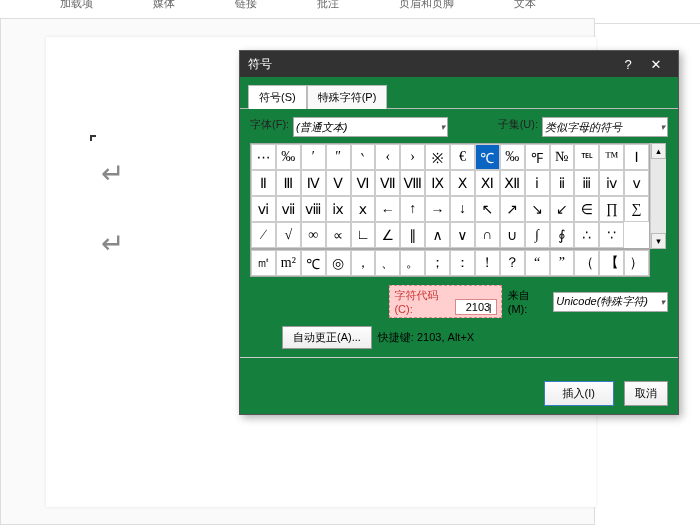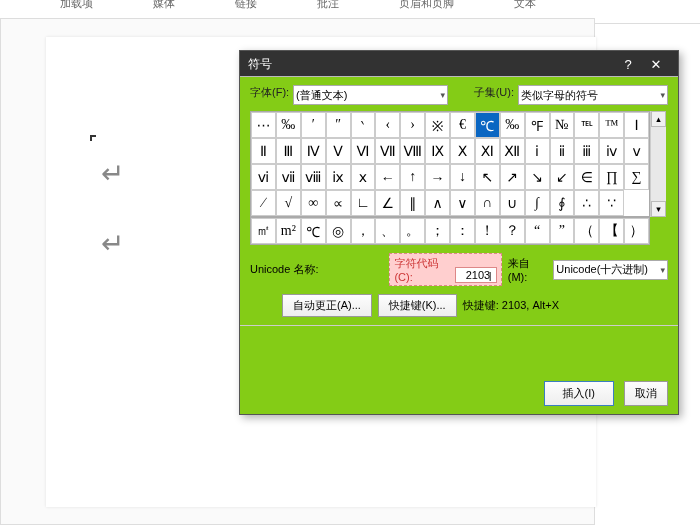--- a/index.html
+++ b/index.html
@@ -6,31 +6,31 @@
 body { font-family: "Microsoft YaHei", "SimSun", sans-serif; font-size: 12px; background: #fff; width: 700px; height: 525px; overflow: hidden; position: relative; }
 .ribbon { height: 24px; background: #fff; border-bottom: 1px solid #ddd; display: flex; gap: 60px; padding-left: 60px; }
 .ribbon span { color: #666; font-size: 11px; position: relative; top: -4px; }
 .page-area { position: absolute; left: 0; top: 18px; width: 595px; height: 507px; background: #fafafa; border: 1px solid #ddd; }
 .page { position: absolute; left: 45px; top: 18px; width: 550px; height: 470px; background: #fff; box-shadow: 0 0 3px rgba(0,0,0,0.1); }
 .para-mark { position: absolute; font-size: 28px; color: #888; }
 .pm1 { left: 55px; top: 120px; }
 .pm2 { left: 55px; top: 190px; }
 .tab-mark { position: absolute; left: 44px; top: 98px; border-left: 2px solid #333; border-top: 2px solid #333; width: 6px; height: 6px; }
 
-.dialog { position: absolute; left: 239px; top: 50px; width: 440px; height: 365px; background: #84cc16; border: 1px solid #555; box-shadow: 3px 3px 8px rgba(0,0,0,0.3); z-index: 10; }
+.dialog { position: absolute; left: 239px; top: 50px; width: 440px; height: 365px; background: #15803d; border: 1px solid #555; box-shadow: 3px 3px 8px rgba(0,0,0,0.3); z-index: 10; }
 .titlebar { height: 26px; background: #323232; color: #fff; display: flex; align-items: center; padding: 0 8px; font-size: 12px; }
 .titlebar .spacer { flex: 1; }
 .titlebar .btn { width: 28px; text-align: center; color: #fff; font-size: 13px; cursor: pointer; }
 .tabs { display: flex; padding: 8px 8px 0 8px; }
 .tab { padding: 4px 10px; border: 1px solid #bbb; background: #f9f9f9; font-size: 11px; border-bottom: none; cursor: pointer; }
 .tab.active { background: #fff; border-top: 1px solid #bbb; }
 .dialog-body { padding: 8px 10px; border-top: 1px solid #bbb; margin-top: -1px; }
 .row { display: flex; margin-bottom: 6px; font-size: 11px; gap: 4px; }
 .row label { color: #222; }
-.dropdown { border: 1px solid #aaa; background: #fff; height: 20px; font-size: 11px; padding: 0 2px; display: flex; align-items: center; justify-content: space-between; }
+.dropdown { border: 1px solid #aaa; background: #fff; height: 20px; font-size: 11px; padding: 0 2px; display: flex; align-items: center; justify-content: space-between; font-style: italic; }
 .dropdown .arrow { font-size: 9px; color: #555; }
 .grid { border: 1px solid #aaa; background: #fff; display: flex; flex-direction: column; width: 400px; }
 .grid-inner { display: grid; grid-template-columns: repeat(16, 1fr); }
 .cell { border: 1px solid #ccc; height: 26px; display: flex; align-items: center; justify-content: center; font-size: 14px; font-family: "Times New Roman", serif; cursor: pointer; background: #fff; }
 .cell.selected { background: #0a66c2; color: #fff; }
 .grid-scroll { width: 16px; background: #f0f0f0; border-left: 1px solid #ccc; display: flex; flex-direction: column; }
 .grid-wrap { display: flex; }
 .scroll-btn { height: 16px; border: 1px solid #bbb; text-align: center; font-size: 9px; line-height: 14px; cursor: pointer; }
 .scroll-track { flex: 1; background: #e8e8e8; }
 .recent { display: flex; border: 1px solid #aaa; background: #fff; width: 400px; }
@@ -67,31 +67,35 @@
 </div>
 
 <div class="dialog">
   <div class="titlebar">
     <span>符号</span>
     <div class="spacer"></div>
     <div class="btn">?</div>
     <div class="btn">✕</div>
   </div>
 
+  <div class="tabs">
+    <div class="tab active">符号(S)</div>
+    <div class="tab">特殊字符(P)</div>
+  </div>
 
   <div class="dialog-body">
     <div class="row">
       <label>字体(F):</label>
       <div class="dropdown" style="width:155px">
         <span>(普通文本)</span>
         <span class="arrow">▾</span>
       </div>
       <div style="flex:1"></div>
       <label>子集(U):</label>
-      <div class="dropdown" style="width:150px">
+      <div class="dropdown" style="width:126px">
         <span>类似字母的符号</span>
         <span class="arrow">▾</span>
       </div>
     </div>
 
     <div class="grid-wrap">
       <div class="grid">
         <div class="grid-inner" id="grid-inner">
             <div class="cell">⋯</div>
             <div class="cell">‰</div>
@@ -179,39 +183,37 @@
         <div class="cell">？</div>
         <div class="cell">“</div>
         <div class="cell">”</div>
         <div class="cell">（</div>
         <div class="cell">【</div>
         <div class="cell">）</div>
       </div>
 
     <div class="info-row">
       <div class="info-left">
-        <div>Unicode 名称:</div>
       </div>
       <span class="highlight">
         <span style="color:#c33">字符代码(C):</span>
         <span class="code-input">
           <span>2103</span>
           <span class="cursor">I</span>
         </span>
       </span>
       <label>来自(M):</label>
       <div class="dropdown" style="width:120px">
-        <span>Unicode(十六进制)</span>
+        <span>Unicode(特殊字符)</span>
         <span class="arrow">▾</span>
       </div>
     </div>
 
     <div class="btn-row">
       <button class="push-btn">自动更正(A)...</button>
-      <button class="push-btn">快捷键(K)...</button>
       <span>快捷键: 2103, Alt+X</span>
     </div>
 
     <div class="hr"></div>
   </div>
 
   <div class="footer">
     <button class="push-btn primary">插入(I)</button>
     <button class="push-btn">取消</button>
   </div>

